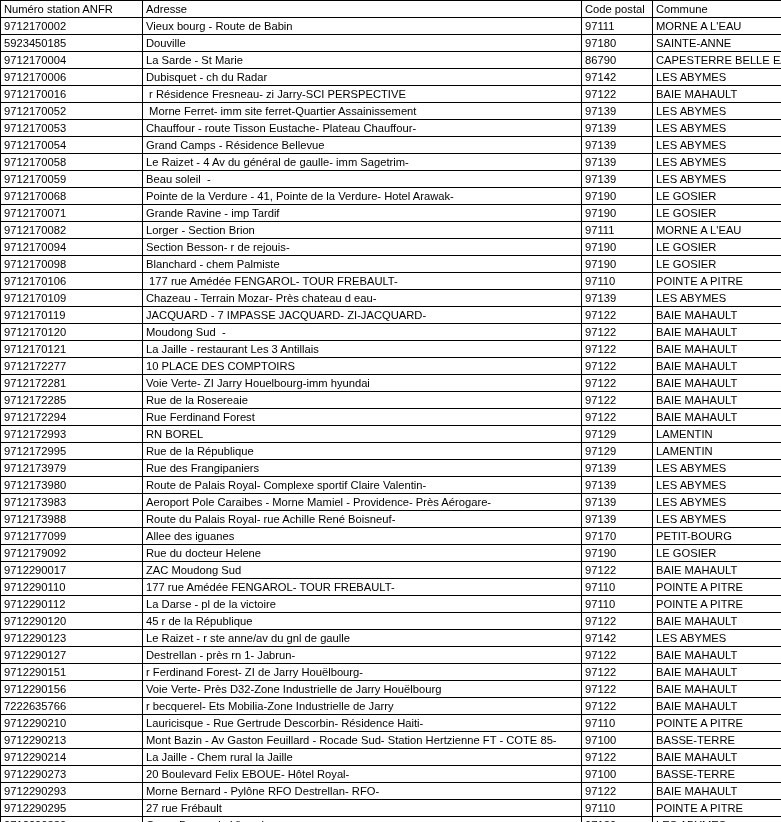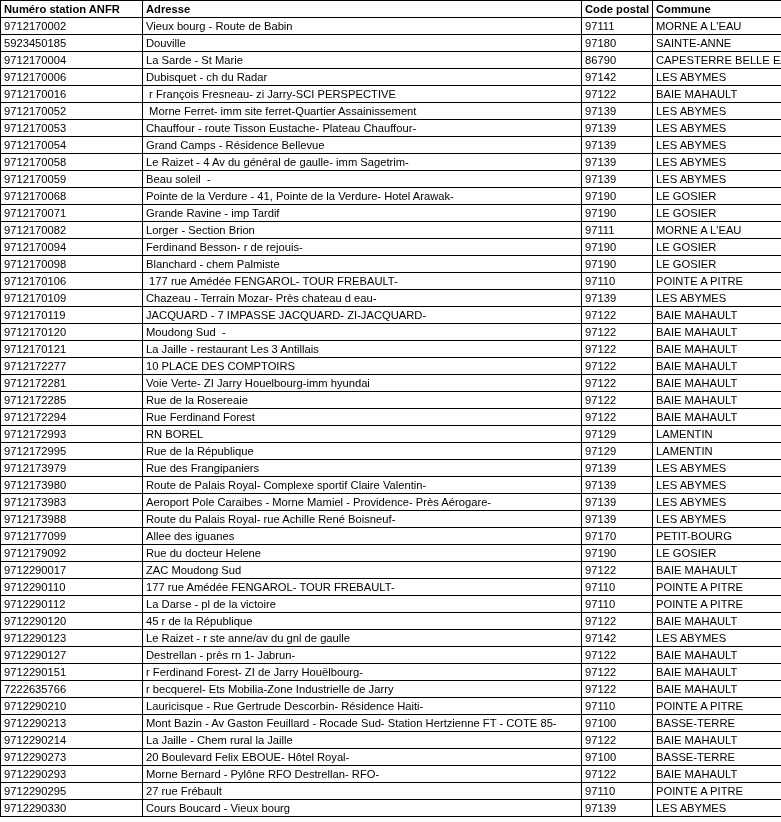--- a/index.html
+++ b/index.html
@@ -34,21 +34,21 @@
     font-size: 11.2px;
     color: #000000;
     text-align: left;
     vertical-align: middle;
     white-space: pre;
     overflow: hidden;
     text-overflow: clip;
     font-weight: normal;
   }
   #anfr-table thead th {
-    font-weight: bold;
+    font-weight: normal;
     margin-left: 14px;
   }
   
   #anfr-table tr td:first-child,
   #anfr-table tr th:first-child {
     border-left: 1px solid #000000;
   }
 </style>
 </head>
 <body>
@@ -88,21 +88,21 @@
         <td>CAPESTERRE BELLE EAU</td>
       </tr>
       <tr>
         <td>9712170006</td>
         <td>Dubisquet - ch du Radar</td>
         <td>97142</td>
         <td>LES ABYMES</td>
       </tr>
       <tr>
         <td>9712170016</td>
-        <td> r François Fresneau- zi Jarry-SCI PERSPECTIVE</td>
+        <td> r Résidence Fresneau- zi Jarry-SCI PERSPECTIVE</td>
         <td>97122</td>
         <td>BAIE MAHAULT</td>
       </tr>
       <tr>
         <td>9712170052</td>
         <td> Morne Ferret- imm site ferret-Quartier Assainissement</td>
         <td>97139</td>
         <td>LES ABYMES</td>
       </tr>
       <tr>
@@ -142,21 +142,21 @@
         <td>LE GOSIER</td>
       </tr>
       <tr>
         <td>9712170082</td>
         <td>Lorger - Section Brion</td>
         <td>97111</td>
         <td>MORNE A L'EAU</td>
       </tr>
       <tr>
         <td>9712170094</td>
-        <td>Ferdinand Besson- r de rejouis-</td>
+        <td>Section Besson- r de rejouis-</td>
         <td>97190</td>
         <td>LE GOSIER</td>
       </tr>
       <tr>
         <td>9712170098</td>
         <td>Blanchard - chem Palmiste</td>
         <td>97190</td>
         <td>LE GOSIER</td>
       </tr>
       <tr>
@@ -297,20 +297,26 @@
         <td>97122</td>
         <td>BAIE MAHAULT</td>
       </tr>
       <tr>
         <td>9712290151</td>
         <td>r Ferdinand Forest- ZI de Jarry Houëlbourg-</td>
         <td>97122</td>
         <td>BAIE MAHAULT</td>
       </tr>
       <tr>
+        <td>9712290156</td>
+        <td>Voie Verte- Près D32-Zone Industrielle de Jarry Houëlbourg</td>
+        <td>97122</td>
+        <td>BAIE MAHAULT</td>
+      </tr>
+      <tr>
         <td>7222635766</td>
         <td>r becquerel- Ets Mobilia-Zone Industrielle de Jarry</td>
         <td>97122</td>
         <td>BAIE MAHAULT</td>
       </tr>
       <tr>
         <td>9712290210</td>
         <td>Lauricisque - Rue Gertrude Descorbin- Résidence Haiti-</td>
         <td>97110</td>
         <td>POINTE A PITRE</td>

